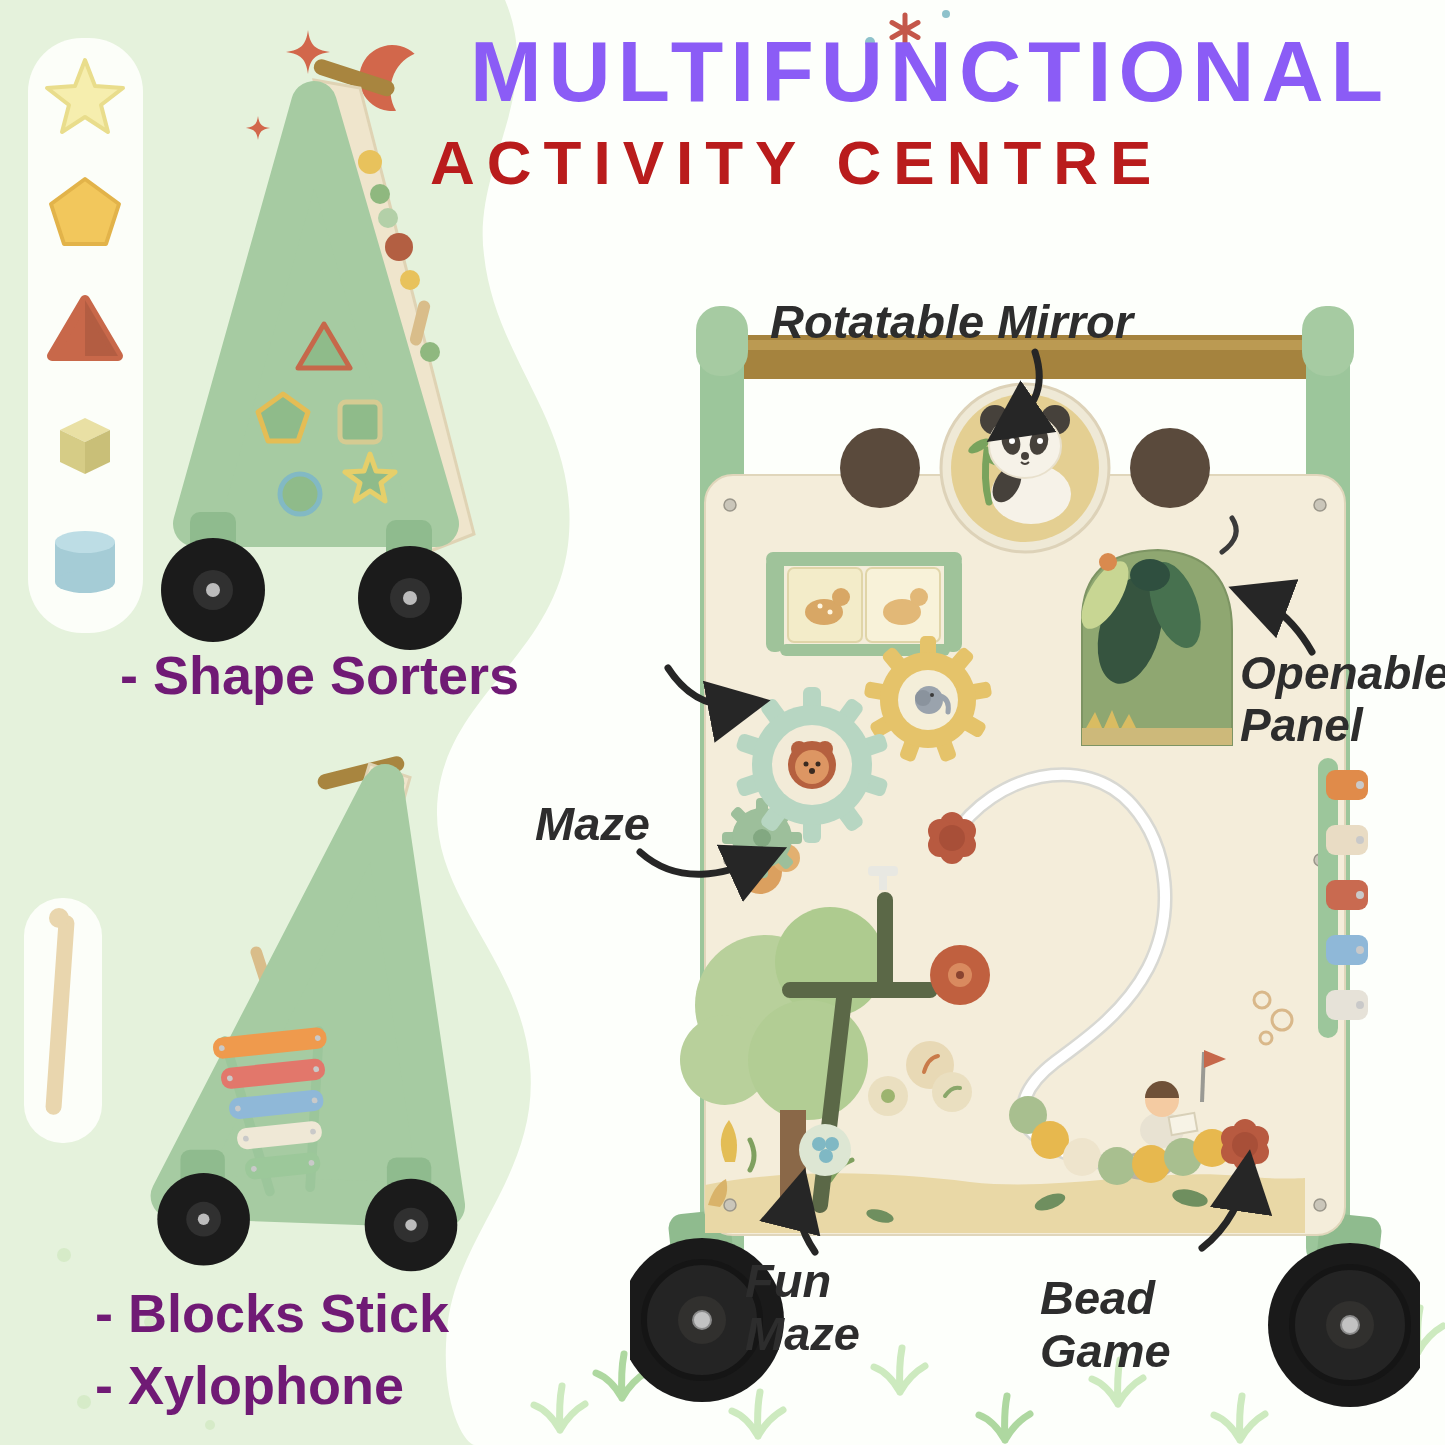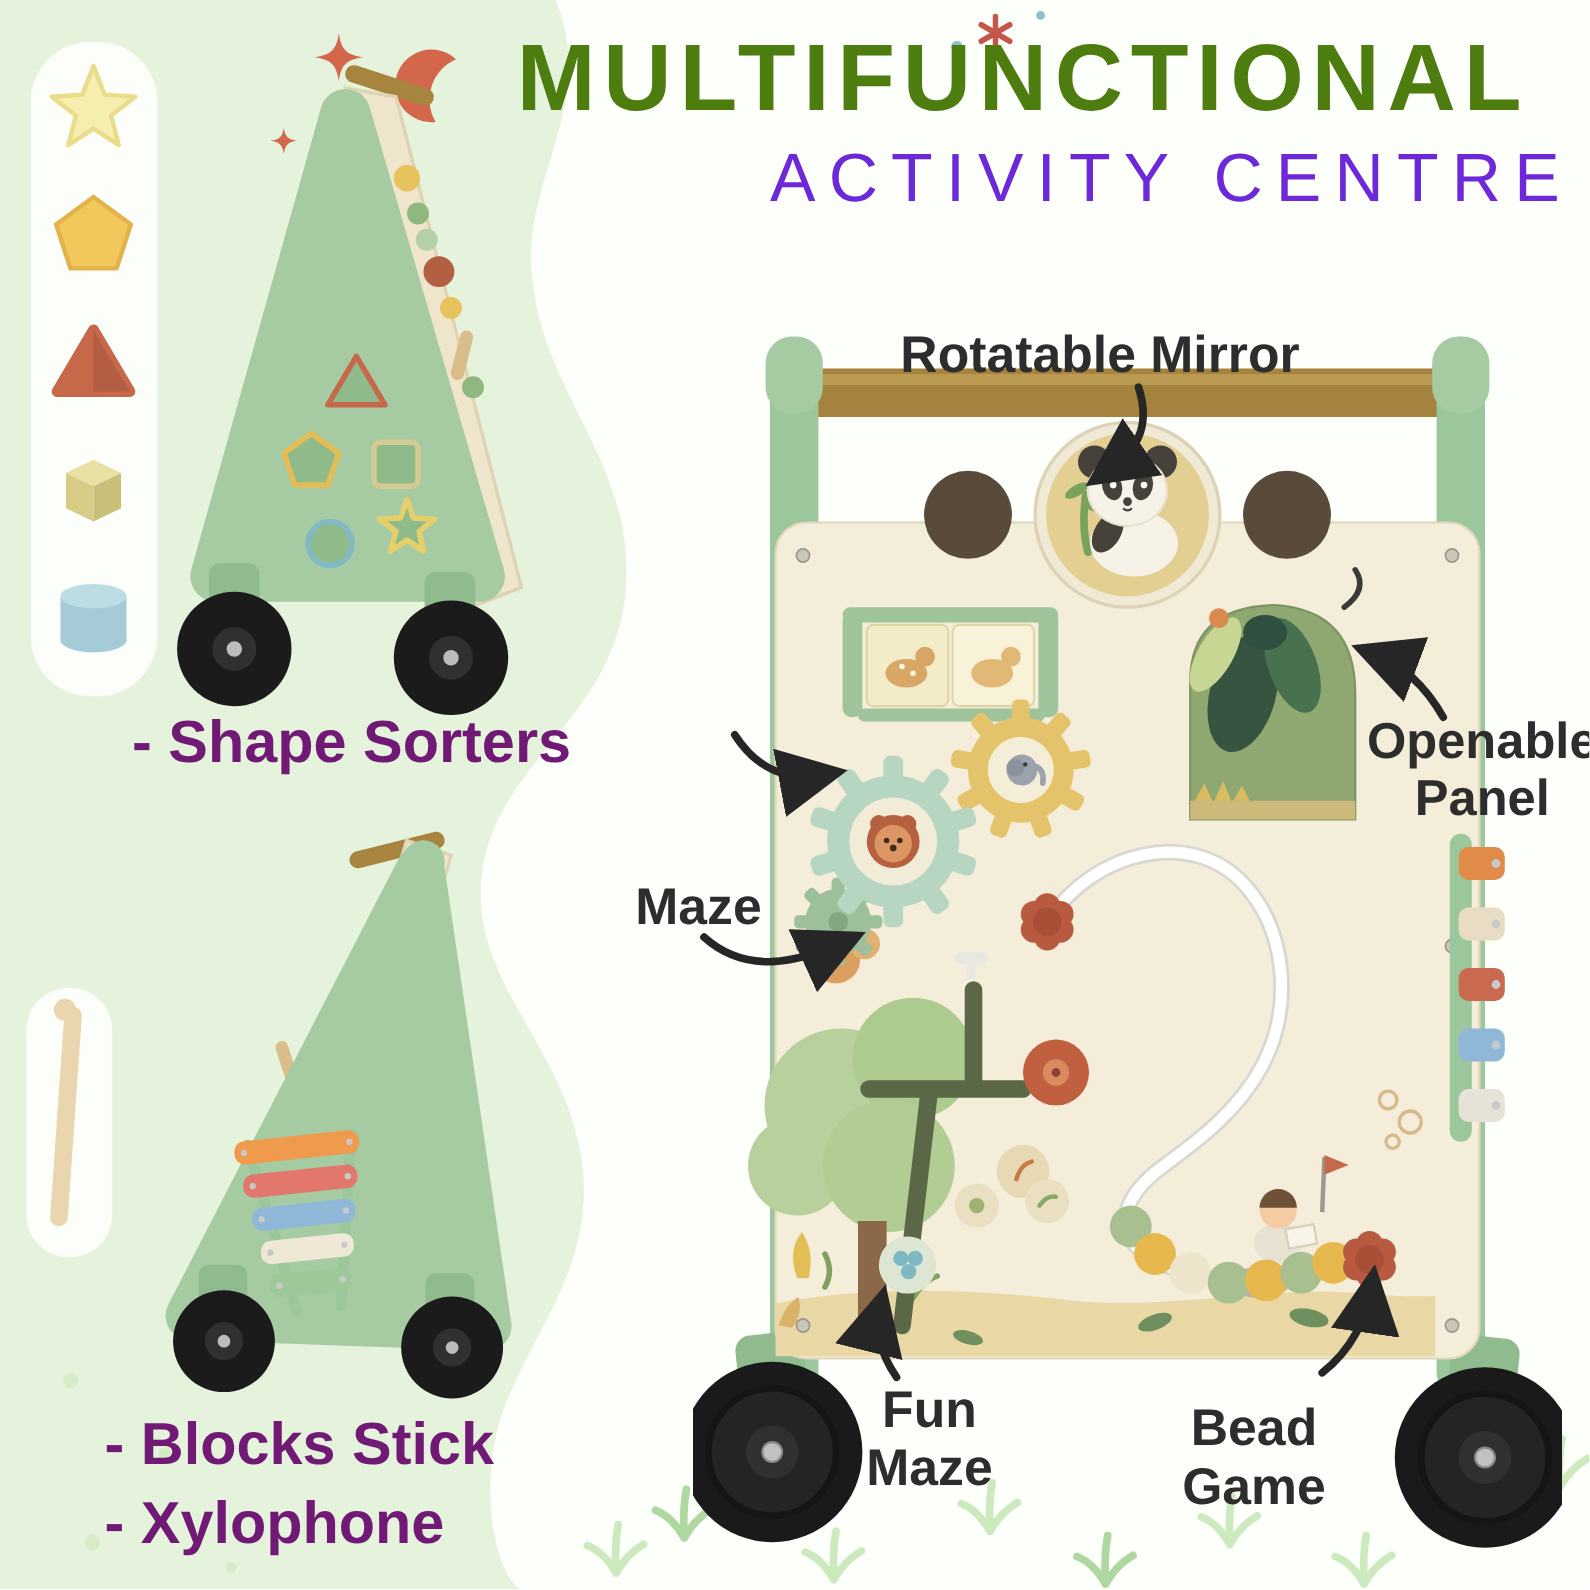--- a/index.html
+++ b/index.html
@@ -1,23 +1,23 @@
 <!DOCTYPE html>
 <html><head>
 <meta charset="utf-8">
 <style>
   html,body{margin:0;padding:0;background:#ffffff;}
   .page{position:relative;width:1445px;height:1445px;overflow:hidden;
         background:#fdfffb;font-family:"Liberation Sans",sans-serif;}
   .abs{position:absolute;}
   svg{display:block;}
-  .t-title{font-weight:bold;font-size:86px;color:#4d7c0f;letter-spacing:7px;text-align:center;line-height:1;}
-  .t-sub{font-weight:normal;font-size:62px;color:#6d28d9;letter-spacing:12px;text-align:right;line-height:1;}
+  .t-title{font-weight:bold;font-size:86px;color:#8b5cf6;letter-spacing:7px;text-align:center;line-height:1;}
+  .t-sub{font-weight:bold;font-size:62px;color:#b91c1c;letter-spacing:12px;text-align:left;line-height:1;}
   .t-feature{font-weight:bold;font-size:54px;color:#701a75;line-height:1;white-space:nowrap;}
-  .t-callout{font-weight:bold;font-size:47px;color:#2d2d2d;line-height:1.12;white-space:pre-line;text-align:center;}
+  .t-callout{font-weight:bold;font-size:47px;color:#2d2d2d;line-height:1.12;white-space:pre-line;font-style:italic;}
   .z0{z-index:0}.z1{z-index:1}.z2{z-index:2}.z3{z-index:3}
 </style>
 </head>
 <body>
 
 <div class="page">
 
   <svg class="abs z0" width="1445" height="1445" viewBox="0 0 1445 1445" style="left:0;top:0">
     <defs>
       <g id="tuftL">

